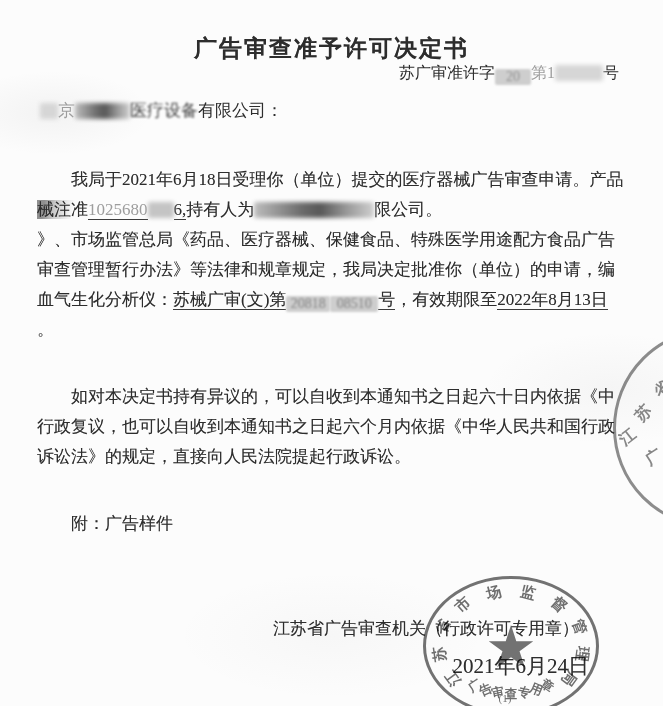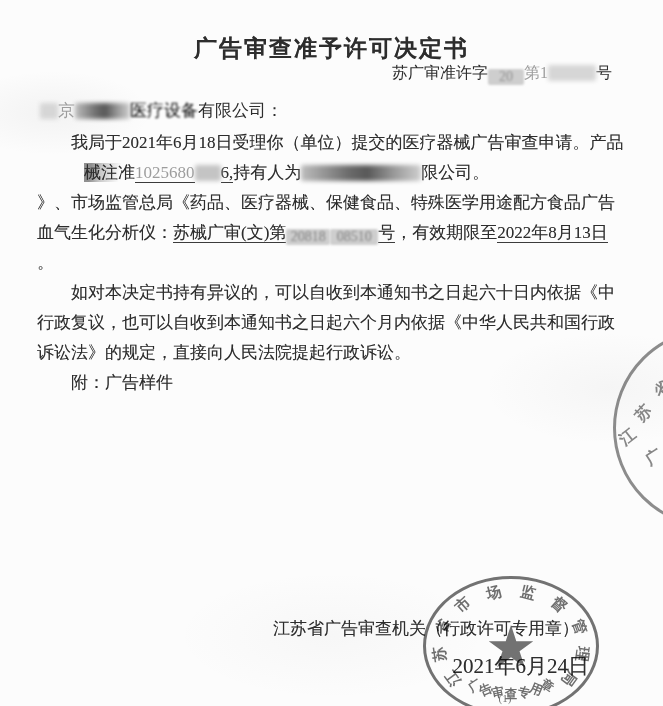--- a/index.html
+++ b/index.html
@@ -15,37 +15,36 @@
       radial-gradient(180px 80px at 92% 55%, rgba(120,120,120,.05), transparent 70%),
       radial-gradient(220px 90px at 50% 90%, rgba(120,120,120,.04), transparent 70%);
   }
   .doc-title{
     position:absolute;top:20px;left:0;right:0;text-align:center;
     font-size:23px;font-weight:bold;letter-spacing:2px;
     text-shadow:0 0 .6px rgba(0,0,0,.45);
     margin-top:13px;
   }
   .doc-number{
-    position:absolute;top:63px;right:51px;font-size:16px;white-space:nowrap;
+    position:absolute;top:63px;right:44px;font-size:16px;white-space:nowrap;
   }
   .addressee{
     position:absolute;top:99px;left:40px;font-size:17px;white-space:nowrap;
   }
   .body{
     position:absolute;top:128px;left:37px;width:600px;
     font-size:17px;line-height:30px;
   }
   .line{white-space:nowrap;text-shadow:0 0 .5px rgba(0,0,0,.3);}
-  .indent{text-indent:2em;}
+  .indent{text-indent:2em;margin-top:37px;}
   .u{border-bottom:1.4px solid #3c3c3c;}
   .faint{color:#9d9d9d;filter:blur(.6px);text-shadow:none;}
-  .semi{color:#000000;filter:blur(.8px);text-shadow:none;}
+  .semi{color:#404040;filter:blur(.8px);text-shadow:none;}
   .smudge-text{
     background:linear-gradient(100deg,#8f8f8f 0 14%,#c9c9c9 34%,rgba(210,210,210,0) 70%);
-    margin-left:47px;
   }
   .redact{
     display:inline-block;height:16px;vertical-align:-3px;border-radius:2px;
     background:#c4c4c4;filter:blur(2px);
   }
   .redact.dark{
     background:linear-gradient(90deg,#bdbdbd,#6b6b6b 40%,#585858 55%,#9b9b9b 78%,#cfcfcf);
   }
   .redact.light{background:#d6d6d6;}
   .redact.numbox{
@@ -101,20 +100,21 @@
   <div class="doc-number"><span>苏广审准许字</span><span class="redact numbox w36">20</span><span class="faint">第1</span><span class="redact light w48"></span><span>号</span></div>
 
   <div class="addressee"><span class="redact light w18"></span><span class="faint">京</span><span class="redact dark w55"></span><span class="semi">医疗设备</span><span>有限公司：</span></div>
 
   <div class="body">
 
     <div class="line indent">我局于2021年6月18日受理你（单位）提交的医疗器械广告审查申请。产品</div>
     <div class="line"><span class="smudge-text">械注准</span><span class="u faint">1025680</span><span class="redact w26"></span><span class="u">6,</span><span>持有人为</span><span class="redact dark w120"></span><span>限公司。</span></div>
 
     <div class="line">》、市场监管总局《药品、医疗器械、保健食品、特殊医学用途配方食品广告</div>
+    <div class="line">审查管理暂行办法》等法律和规章规定，我局决定批准你（单位）的申请，编</div>
     <div class="line"><span>血气生化分析仪：</span><span class="u">苏械广审(文)第</span><span class="redact numbox w44">20818</span><span class="redact numbox light w48">08510</span><span class="u">号</span><span>，有效期限至</span><span class="u">2022年8月13日</span></div>
     <div class="line">。</div>
 
     <div class="line indent">如对本决定书持有异议的，可以自收到本通知书之日起六十日内依据《中</div>
     <div class="line">行政复议，也可以自收到本通知书之日起六个月内依据《中华人民共和国行政</div>
     <div class="line">诉讼法》的规定，直接向人民法院提起行政诉讼。</div>
 
     <div class="line indent">附：广告样件</div>
   </div>
 

